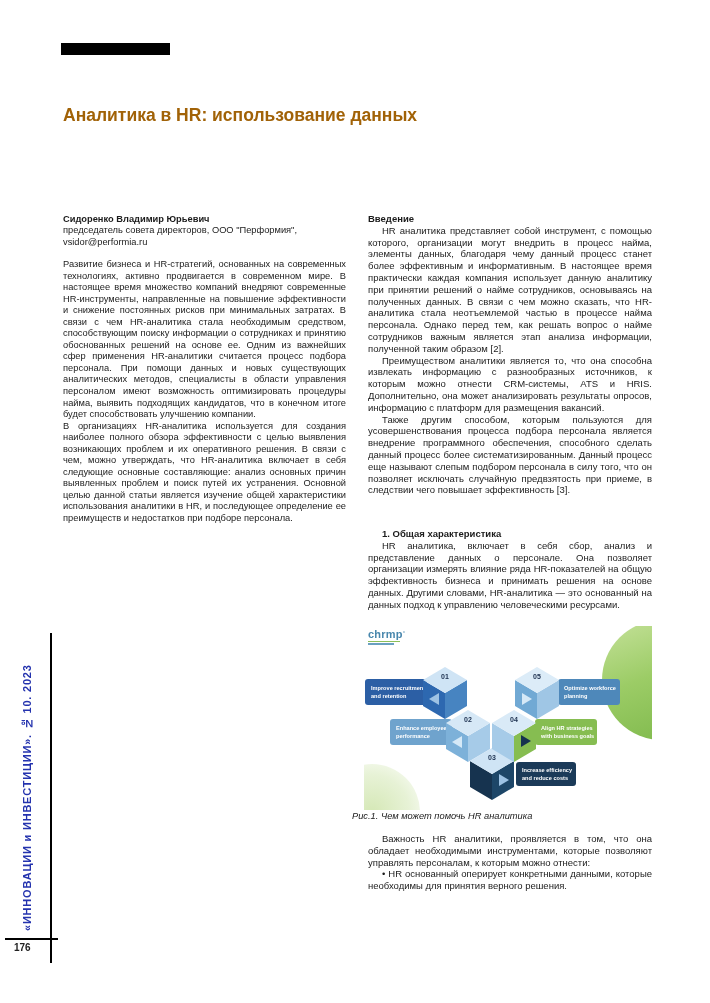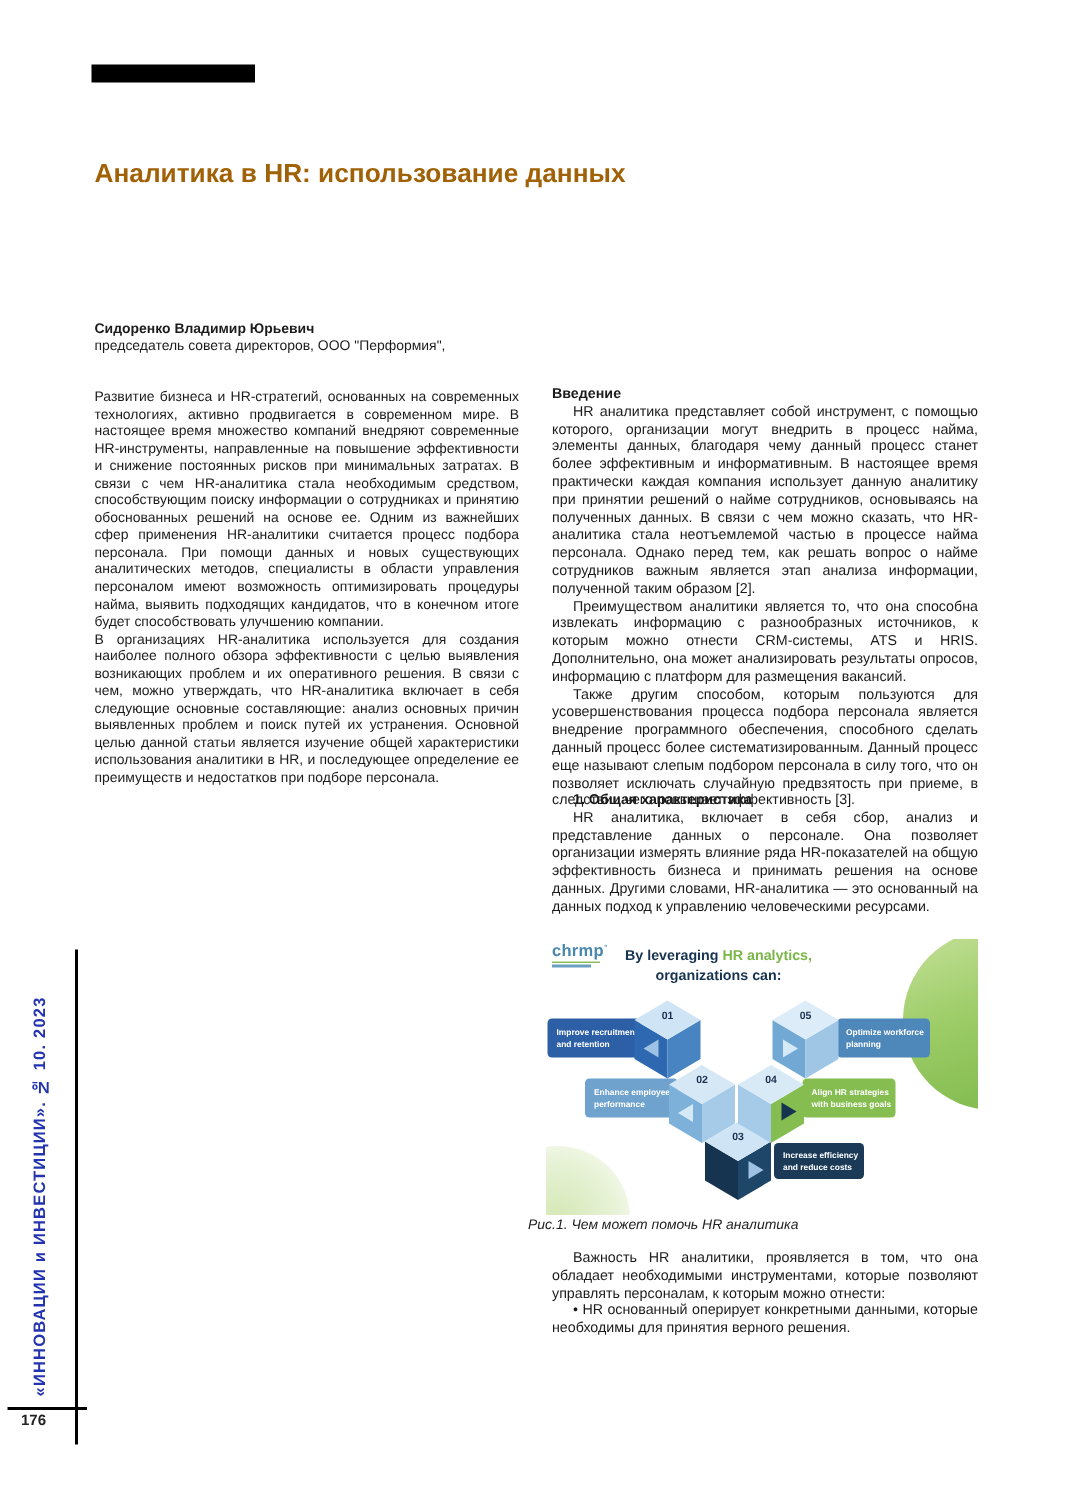--- a/index.html
+++ b/index.html
@@ -11,21 +11,21 @@
   .title{position:absolute;left:63px;top:104px;width:440px;font-size:17.5px;font-weight:bold;line-height:22px;color:#a16207;}
   .author{position:absolute;left:63px;top:214px;width:283px;font-size:9.3px;line-height:11.4px;}
   .author .name{font-weight:bold;}
   .abstract{position:absolute;left:63px;top:259px;width:283px;font-size:9.3px;line-height:11.55px;text-align:justify;}
   .abstract p{margin:0;}
   .bold{font-weight:bold;}
   .rcol{position:absolute;left:368px;width:284px;font-size:9.5px;line-height:11.8px;text-align:justify;}
   .rcol p{margin:0;text-indent:14px;}
   .rcol .heading{font-weight:bold;}
   .rcol .heading-indent{font-weight:bold;text-indent:14px;}
-  #intro-block{top:213px;margin-top:44px;}
+  #intro-block{top:213px;}
   #section1-block{top:528px;}
   #closing-block{top:833px;}
   
   .figure{position:absolute;left:364px;top:626px;width:288px;height:184px;background:#fff;overflow:hidden;}
   .fig-circle{position:absolute;left:238px;top:-6px;width:120px;height:120px;border-radius:50%;
     background:linear-gradient(160deg,#c6e29b 0%,#9ccc66 45%,#7ab648 100%);}
   .fig-blob{position:absolute;left:-40px;top:138px;width:96px;height:96px;border-radius:50%;
     background:radial-gradient(circle,#d5e8b6 0%,#e7f2d6 55%,rgba(255,255,255,0) 100%);}
   .fig-logo{position:absolute;left:4px;top:2px;line-height:10px;}
   .fig-logo .word{font-size:11px;font-weight:bold;color:#4987ad;letter-spacing:0.2px;}
@@ -53,20 +53,21 @@
 
 <div class="black-bar"></div>
 
 <div class="title">
   <div>Аналитика в HR: использование данных</div>
 </div>
 
 <div class="author">
   <div class="name">Сидоренко Владимир Юрьевич</div>
   <div>председатель совета директоров, ООО "Перформия",</div>
+  <div>vsidor@performia.ru</div>
 </div>
 
 <div class="abstract">
   <p>Развитие бизнеса и HR-стратегий, основанных на современных технологиях, активно продвигается в современном мире. В настоящее время множество компаний внедряют современные HR-инструменты, направленные на повышение эффективности и снижение постоянных рисков при минимальных затратах. В связи с чем HR-аналитика стала необходимым средством, способствующим поиску информации о сотрудниках и принятию обоснованных решений на основе ее. Одним из важнейших сфер применения HR-аналитики считается процесс подбора персонала. При помощи данных и новых существующих аналитических методов, специалисты в области управления персоналом имеют возможность оптимизировать процедуры найма, выявить подходящих кандидатов, что в конечном итоге будет способствовать улучшению компании.</p>
   <p>В организациях HR-аналитика используется для создания наиболее полного обзора эффективности с целью выявления возникающих проблем и их оперативного решения. В связи с чем, можно утверждать, что HR-аналитика включает в себя следующие основные составляющие: анализ основных причин выявленных проблем и поиск путей их устранения. Основной целью данной статьи является изучение общей характеристики использования аналитики в HR, и последующее определение ее преимуществ и недостатков при подборе персонала.</p>
 </div>
 
 <div class="rcol" id="intro-block">
   <div class="heading">Введение</div>
   <p>HR аналитика представляет собой инструмент, с помощью которого, организации могут внедрить в процесс найма, элементы данных, благодаря чему данный процесс станет более эффективным и информативным. В настоящее время практически каждая компания использует данную аналитику при принятии решений о найме сотрудников, основываясь на полученных данных. В связи с чем можно сказать, что HR-аналитика стала неотъемлемой частью в процессе найма персонала. Однако перед тем, как решать вопрос о найме сотрудников важным является этап анализа информации, полученной таким образом [2].</p>
@@ -151,24 +152,20 @@
       <polygon points="158,67 158,79 168,73" fill="#d6e9f7"></polygon>
     </g>
   </svg>
 
   <div class="fig-logo">
     <span class="word">chrmp</span><span class="sup">°</span>
     <div class="tagbar1"></div>
     <div class="tagbar2"></div>
   </div>
 
-  <div class="fig-title">
-    <div><span>By leveraging </span><span class="hl">HR analytics,</span></div>
-    <div>organizations can:</div>
-  </div>
 </div>
 
 <div class="fig-caption">Рис.1. Чем может помочь HR аналитика</div>
 
 <div class="rcol" id="closing-block">
   <p>Важность HR аналитики, проявляется в том, что она обладает необходимыми инструментами, которые позволяют управлять персоналам, к которым можно отнести:</p>
   <p>• HR основанный оперирует конкретными данными, которые необходимы для принятия верного решения.</p>
 </div>
 
 <div class="sidebar-text">«ИННОВАЦИИ и ИНВЕСТИЦИИ». № 10. 2023</div>

